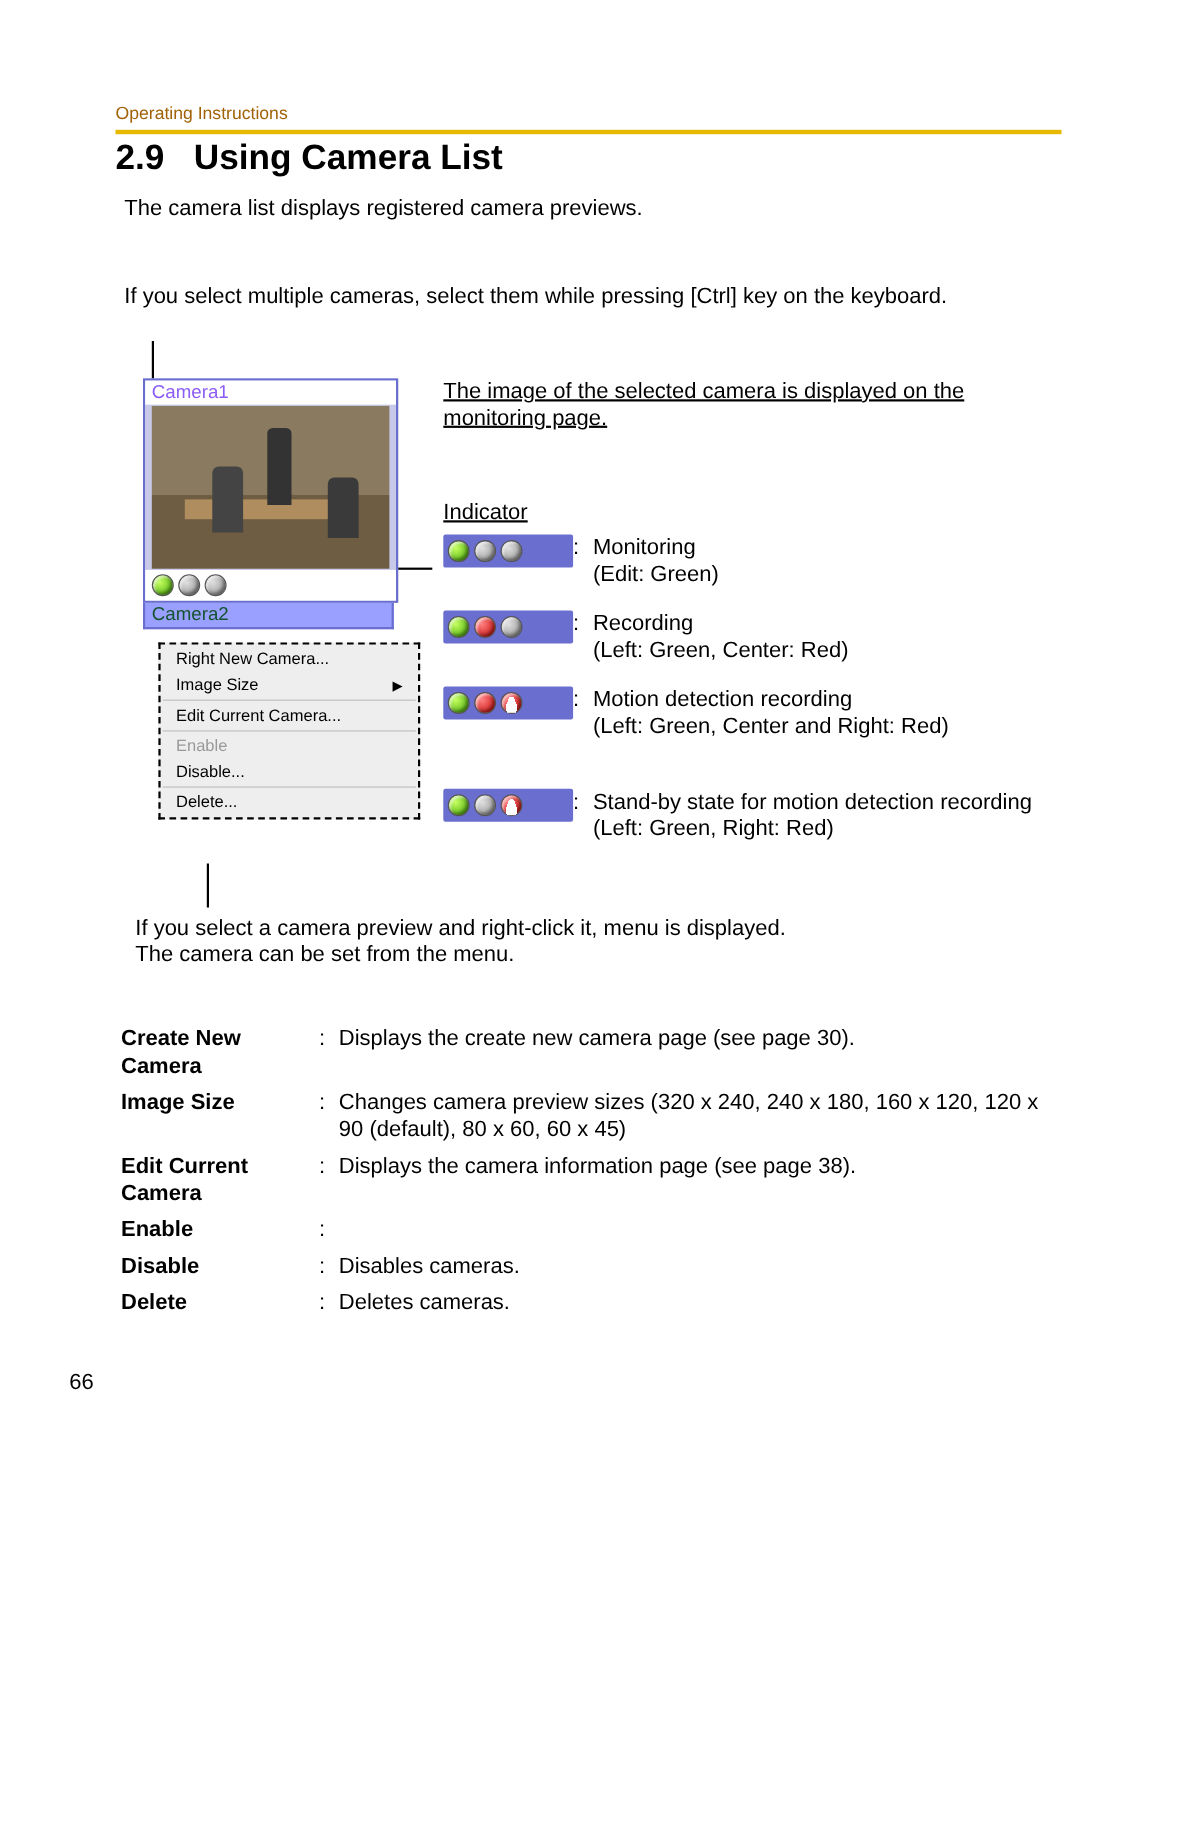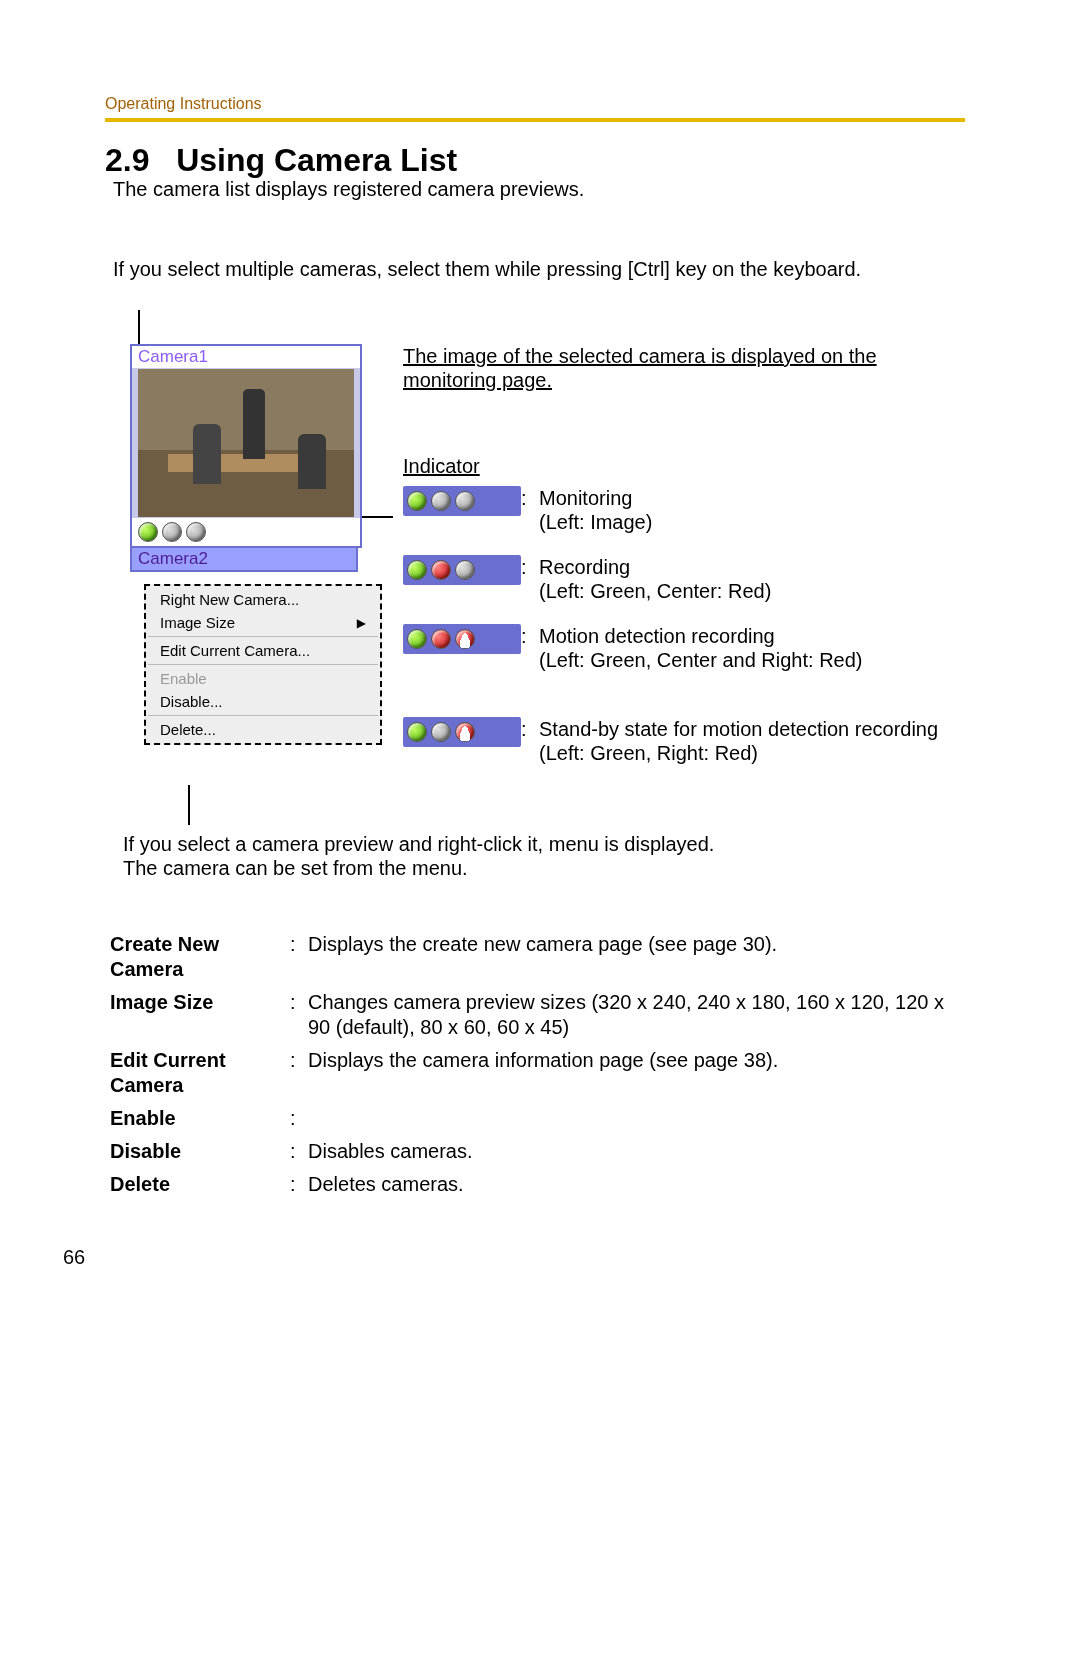--- a/index.html
+++ b/index.html
@@ -24,21 +24,21 @@
   .rule {
     position: absolute;
     top: 118px;
     left: 105px;
     width: 860px;
     height: 4px;
     background: #e6b800;
   }
   .h2 {
     position: absolute;
-    top: 142px;
+    top: 125px;
     left: 105px;
     font-size: 32px;
     font-weight: bold;
   }
   .intro {
     position: absolute;
     top: 178px;
     left: 113px;
     font-size: 20px;
     width: 860px;
@@ -114,21 +114,21 @@
     background:
       radial-gradient(circle at 50% 35%, #fff 0 3px, transparent 3px),
       radial-gradient(ellipse at 50% 75%, #fff 0 5px, transparent 5px);
   }
   .orb.gray  { background: radial-gradient(circle at 35% 35%, #e0e0e0, #888);}
   .cam2-title {
     font-family: Tahoma, Arial, sans-serif;
     font-size: 17px;
     padding: 1px 6px;
     background: #9aa0ff;
-    color: #4c1d95;
+    color: #14532d;
     border: 2px solid #6a6fcf;
     border-top: none;
     width: 228px;
     box-sizing: border-box;
   }
   .ctx-menu {
     position: absolute;
     top: 240px;
     left: 14px;
     width: 234px;
@@ -317,21 +317,21 @@
 
   <div class="ind-row ir1">
     <div class="ind-chip">
       <div class="orb green"></div>
       <div class="orb gray"></div>
       <div class="orb gray"></div>
     </div>
     <div class="ind-colon">:</div>
     <div class="ind-desc">
       <span>Monitoring</span><br>
-      <span>(Left: Image)</span>
+      <span>(Edit: Green)</span>
     </div>
   </div>
 
   <div class="ind-row ir2">
     <div class="ind-chip">
       <div class="orb green"></div>
       <div class="orb red"></div>
       <div class="orb gray"></div>
     </div>
     <div class="ind-colon">:</div>

